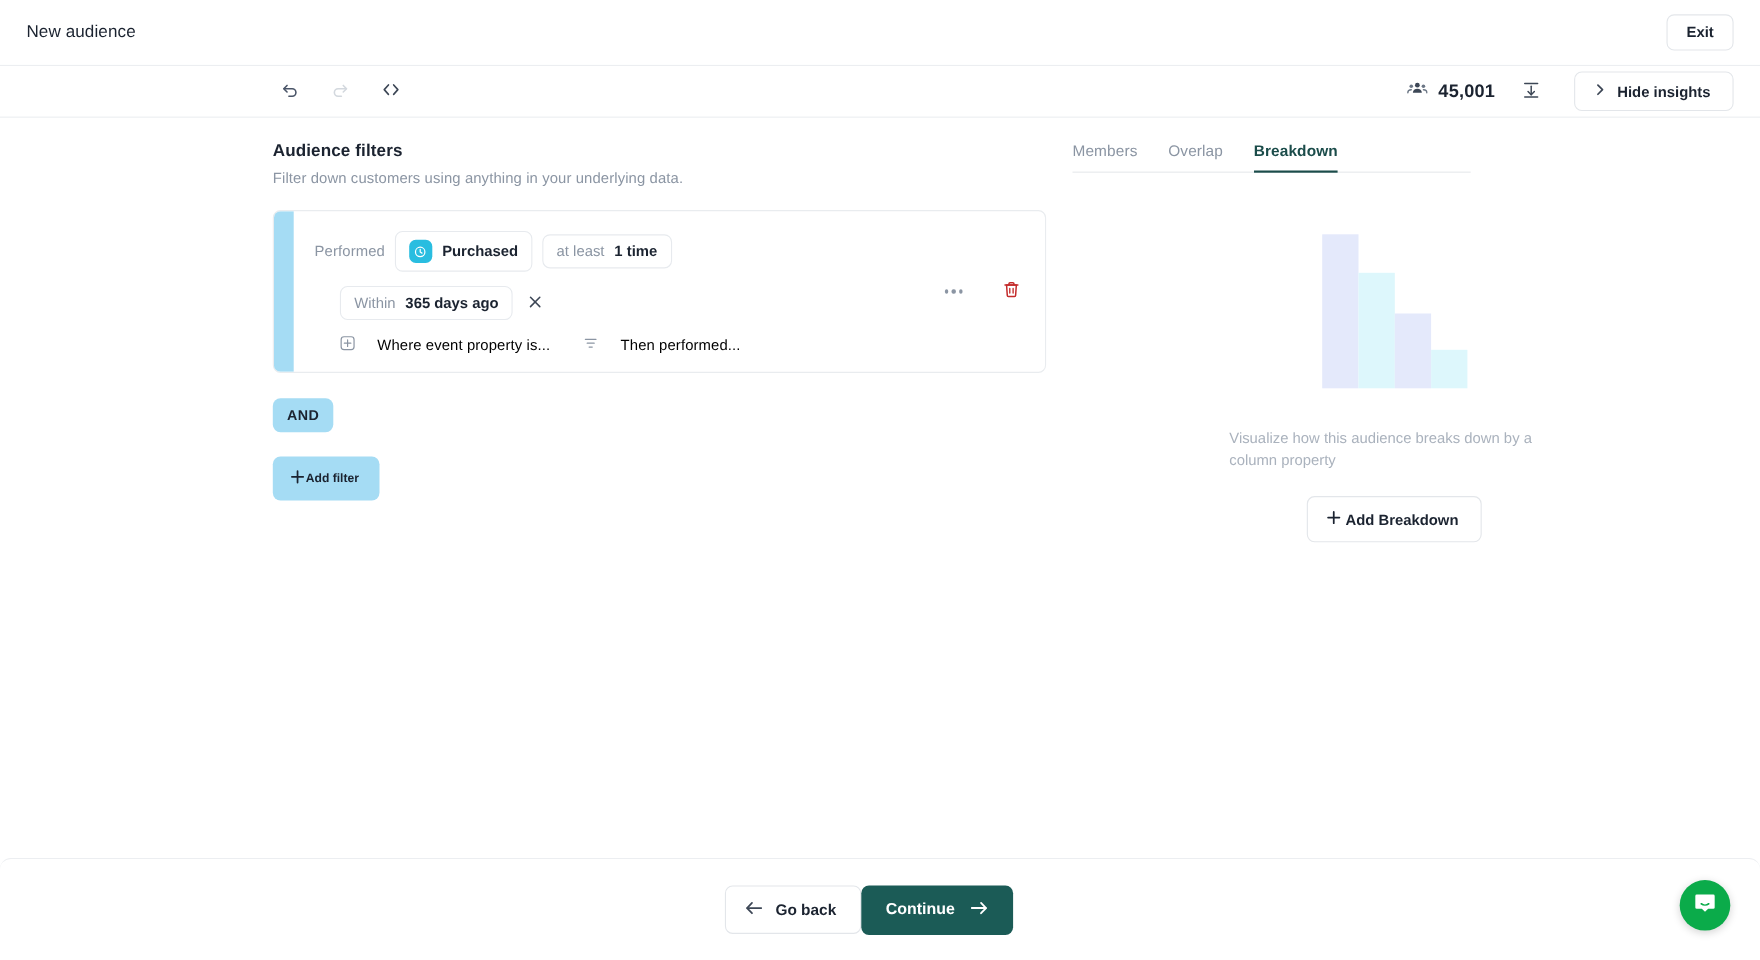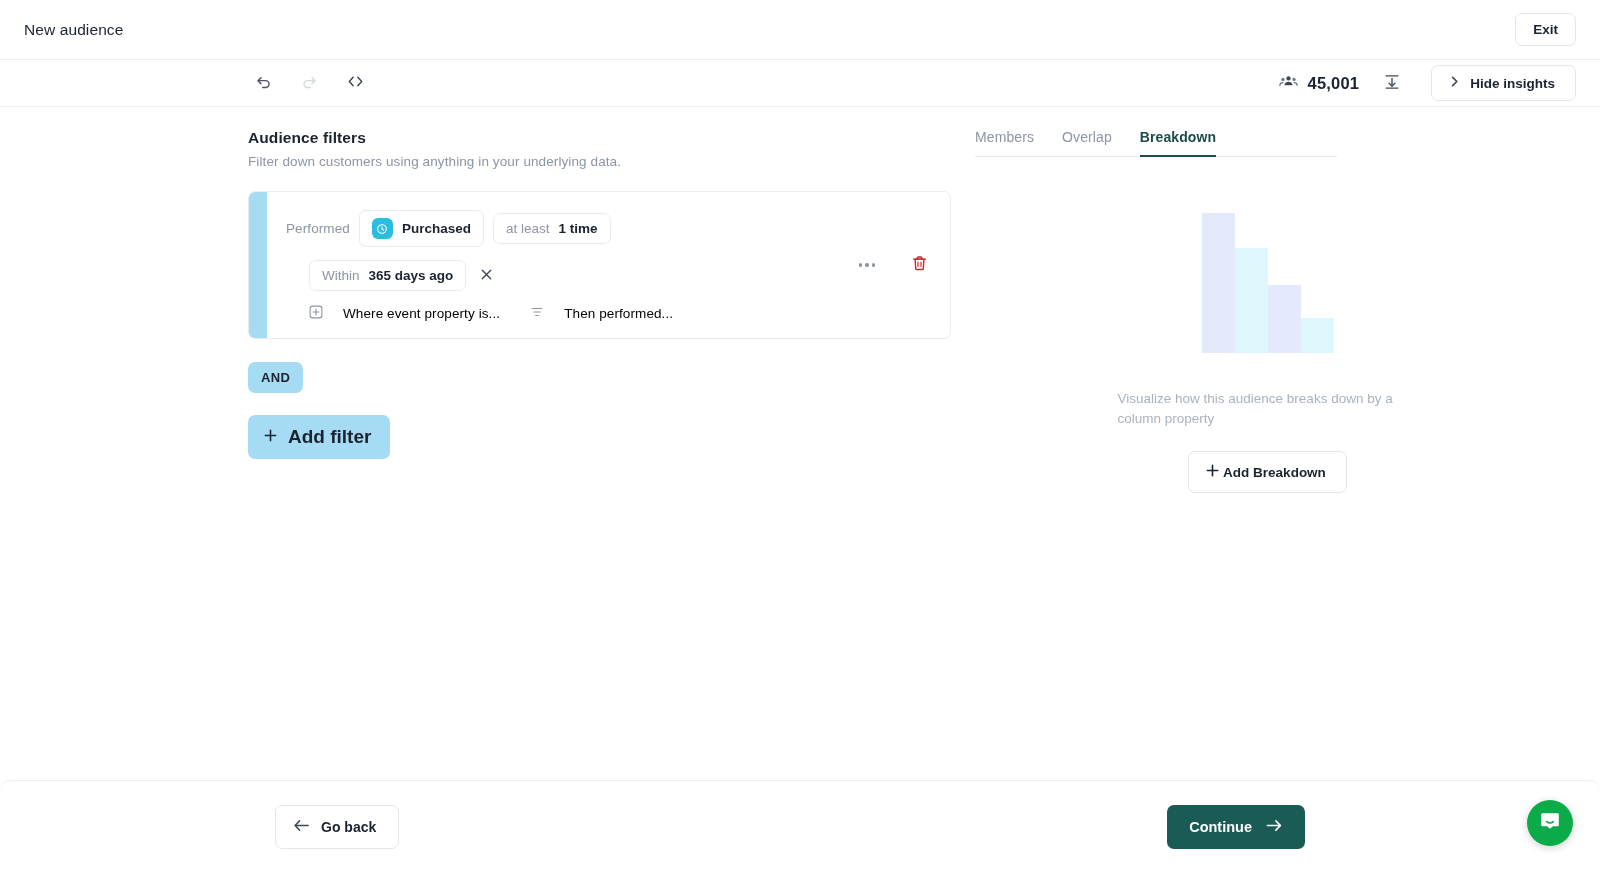--- a/index.html
+++ b/index.html
@@ -139,23 +139,23 @@
   .dots i { width: 3.5px; height: 3.5px; border-radius: 50%; background: #8b95a3; display: block; }
 
   
   .and-badge {
     margin-top: 23px; display: inline-block;
     background: #a5dcf4; color: #1b2330; border-radius: 7px;
     padding: 8px 13px; font-size: 13px; font-weight: 700; letter-spacing: .3px;
     cursor: pointer;
   }
   .add-filter-btn {
-    margin-top: 22px; display: flex; align-items: center; gap: 10px;
+    margin-top: 22px; display: flex; align-items: center; 
     background: #a5dcf4; border: none; border-radius: 7px;
-    padding: 11px 19px 11px 15px; font-size: 19px; font-weight: 700; color: #1b2330;
+    padding: 11px 19px 11px 15px; font-size: 11px; font-weight: 700; color: #1b2330;
     cursor: pointer; font-family: inherit;
   }
 
   
   .tabs { display: flex; gap: 0; border-bottom: 1px solid #e6e9ec; width: 362px; }
   .tab {
     padding: 0 0 11px 0; margin-right: 28px;
     font-size: 14px; color: #8b95a3; cursor: pointer;
     background: none; border: none; font-family: inherit; letter-spacing: .1px;
     position: relative;
@@ -181,21 +181,21 @@
     display: inline-flex; align-items: center; gap: 3px;
     border: 1px solid #e3e6ea; background: #fff; border-radius: 7px;
     padding: 11px 20px 11px 16px; font-size: 13.5px; font-weight: 700; color: #1b2330;
     cursor: pointer; font-family: inherit;
   }
 
   
   .footer {
     position: absolute; bottom: 0; left: 0; width: 1600px; height: 93px;
     border-top: 1px solid #eceef1; background: #fff;
-    display: flex; align-items: center; justify-content: space-between;
+    display: flex; align-items: center; justify-content: center;
     padding: 0 40px 0 275px;
     border-radius: 10px;
   }
   .goback-btn {
     display: inline-flex; align-items: center; gap: 11px;
     border: 1px solid #e3e6ea; background: #fff; border-radius: 7px;
     padding: 12px 22px 12px 17px; font-size: 14px; font-weight: 700; color: #1b2330;
     cursor: pointer; font-family: inherit;
   }
   .continue-btn {

